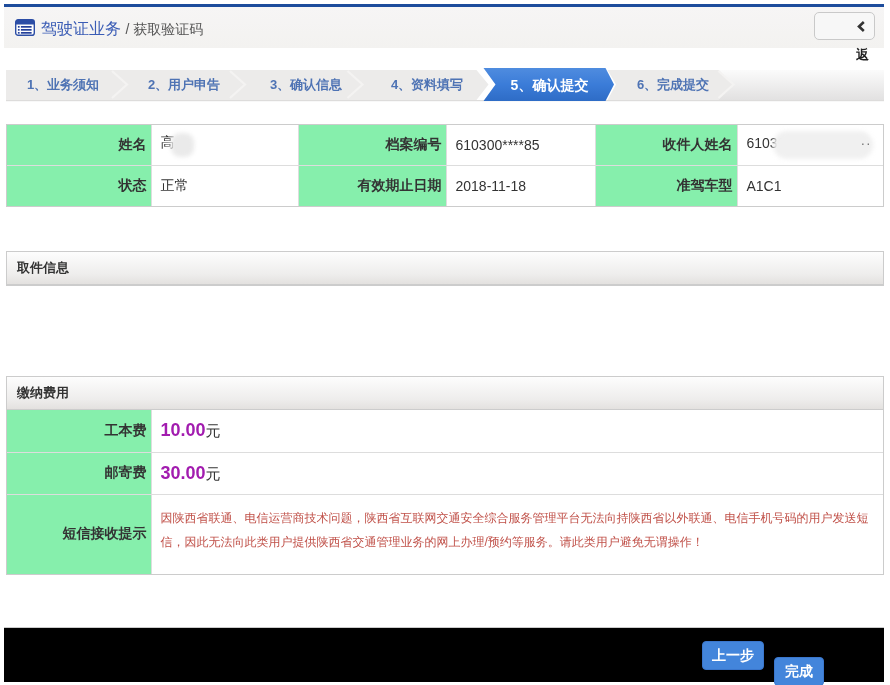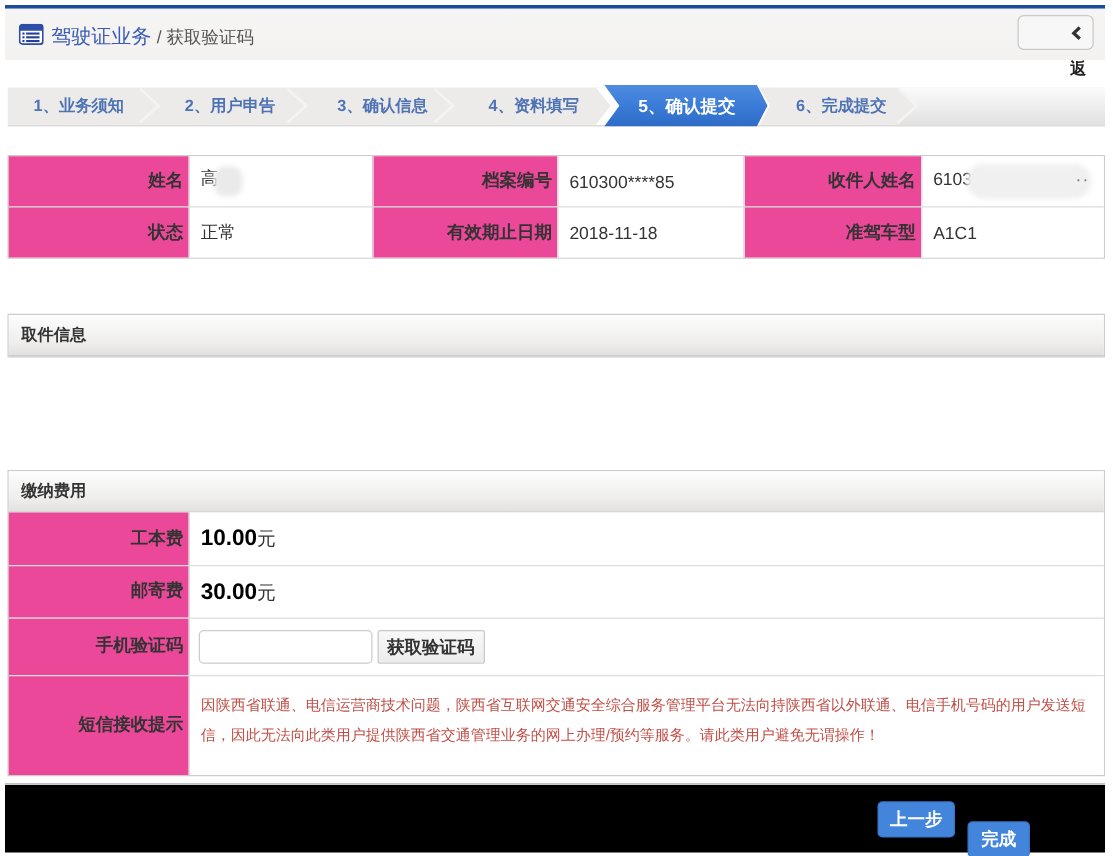--- a/index.html
+++ b/index.html
@@ -9,34 +9,34 @@
 .hdr { height:41px; background:linear-gradient(#f6f5f5,#f3f2f0); position:relative; }
 .hicon { position:absolute; left:11px; top:12px; }
 .htitle { position:absolute; left:37px; top:12px; font-size:16px; color:#3a5cb5; }
 .hsub { color:#555; font-size:14px; }
 .backbtn { position:absolute; right:9px; top:5px; width:61px; height:28px; background:#f7f7f7; border:1px solid #c9c9c9; border-radius:5px; font-size:13px; font-weight:bold; color:#222; text-align:center; line-height:28px;padding-left:36px; }
 .steps { position:absolute; left:2px; top:63px; }
 .block { position:absolute; left:2px; width:878px; border:1px solid #cccccc; background:#fff; }
 .bh { height:33px; line-height:32px; background:linear-gradient(#fdfdfd,#eeedec 70%,#e3e1df); border-bottom:1px solid #cccccc; font-size:13px; font-weight:bold; color:#333; padding-left:10px; }
 table { border-collapse:collapse; table-layout:fixed; width:100%; }
 td { border:1px solid #dddddd; font-size:14px; color:#333; height:41px; padding:0; vertical-align:middle; }
-td.lab { background:#ec4899; text-align:right; font-weight:bold; padding-right:4px; }
+td.lab { background:#86efac; text-align:right; font-weight:bold; padding-right:4px; }
 td.val { background:#fff; padding-left:9px; }
 tr td:first-child { border-left:none; }
 tr td:last-child { border-right:none; }
 tr:first-child td { border-top:none; }
 tr:last-child td { border-bottom:none; }
 .b1 { top:120px; }
 .b1 tr:first-child td { height:40px; }
 .b2 tr:first-child td { height:40px; }
 .b2 tr:last-child td { height:40px; }
 .b2 { top:247px; }
 .b3 { top:372px; }
 .blob { display:inline-block; background:#eaeaea; border-radius:9px; filter:blur(2px); vertical-align:-5px; height:19px; }
-.price { color:#000000; font-weight:bold; font-size:18px; }
+.price { color:#a21caf; font-weight:bold; font-size:18px; }
 .yuan { color:#333; font-size:15px; }
 .codein { width:139px; height:27px; border:1px solid #ccc; border-radius:4px; vertical-align:middle; margin-left:-2px; margin-top:1px; }
 .codebtn { display:inline-block; margin-left:4px; width:86px; height:27px; line-height:25px; margin-top:1px; text-align:center; background:linear-gradient(#f8f8f8,#ececec); border:1px solid #c9c9c9; border-radius:2px; font-size:14px; font-weight:bold; color:#333; vertical-align:middle; }
 .redmsg { color:#c05048; font-size:12px; line-height:24px; font-weight:normal; position:relative; top:-4px; }
 .footer { position:absolute; left:0; top:623px; width:880px; height:55px; background:#000000; border-top:1px solid #cbcbcb; }
 .btn { position:absolute; top:13px; height:29px; background:#4385db; border:1px solid #3a76cc; box-sizing:border-box; color:#fff; font-size:14px; font-weight:bold; text-align:center; line-height:27px; border-radius:4px; }
 .btn1 { left:698px; width:62px; }
 .btn2 { left:770px; width:50px;margin-top:16px; }
 </style>
 </head>
@@ -147,24 +147,20 @@
         </colgroup>
       <tbody>
           <tr style="height:42px">
         <td class="lab">工本费</td>
         <td class="val"><span class="price">10.00</span><span class="yuan">元</span></td>
       </tr>
       <tr style="height:42px">
         <td class="lab">邮寄费</td>
         <td class="val"><span class="price">30.00</span><span class="yuan">元</span></td>
       </tr>
-      <tr style="height:46px">
-        <td class="lab">手机验证码</td>
-        <td class="val"><input class="codein" style=""><span class="codebtn">获取验证码</span></td>
-      </tr>
       <tr style="height:80px">
         <td class="lab">短信接收提示</td>
         <td class="val">
               <div class="redmsg">因陕西省联通、电信运营商技术问题，陕西省互联网交通安全综合服务管理平台无法向持陕西省以外联通、电信手机号码的用户发送短<br>信，因此无法向此类用户提供陕西省交通管理业务的网上办理/预约等服务。请此类用户避免无谓操作！</div>
             </td>
       </tr>
     </tbody>
       </table>
   </div>
   <div class="footer">

